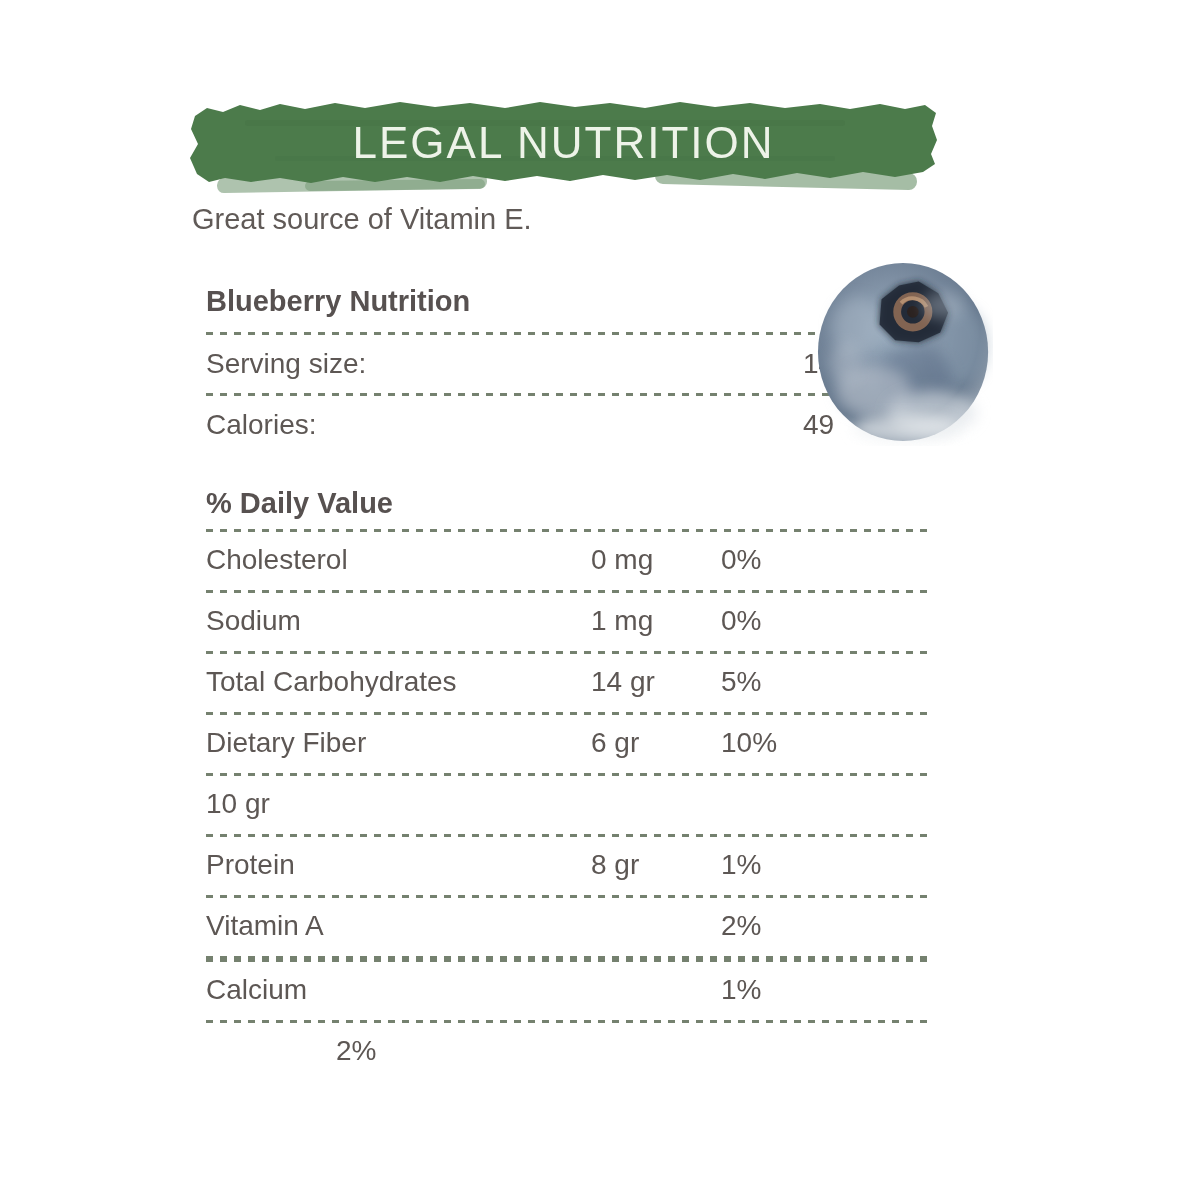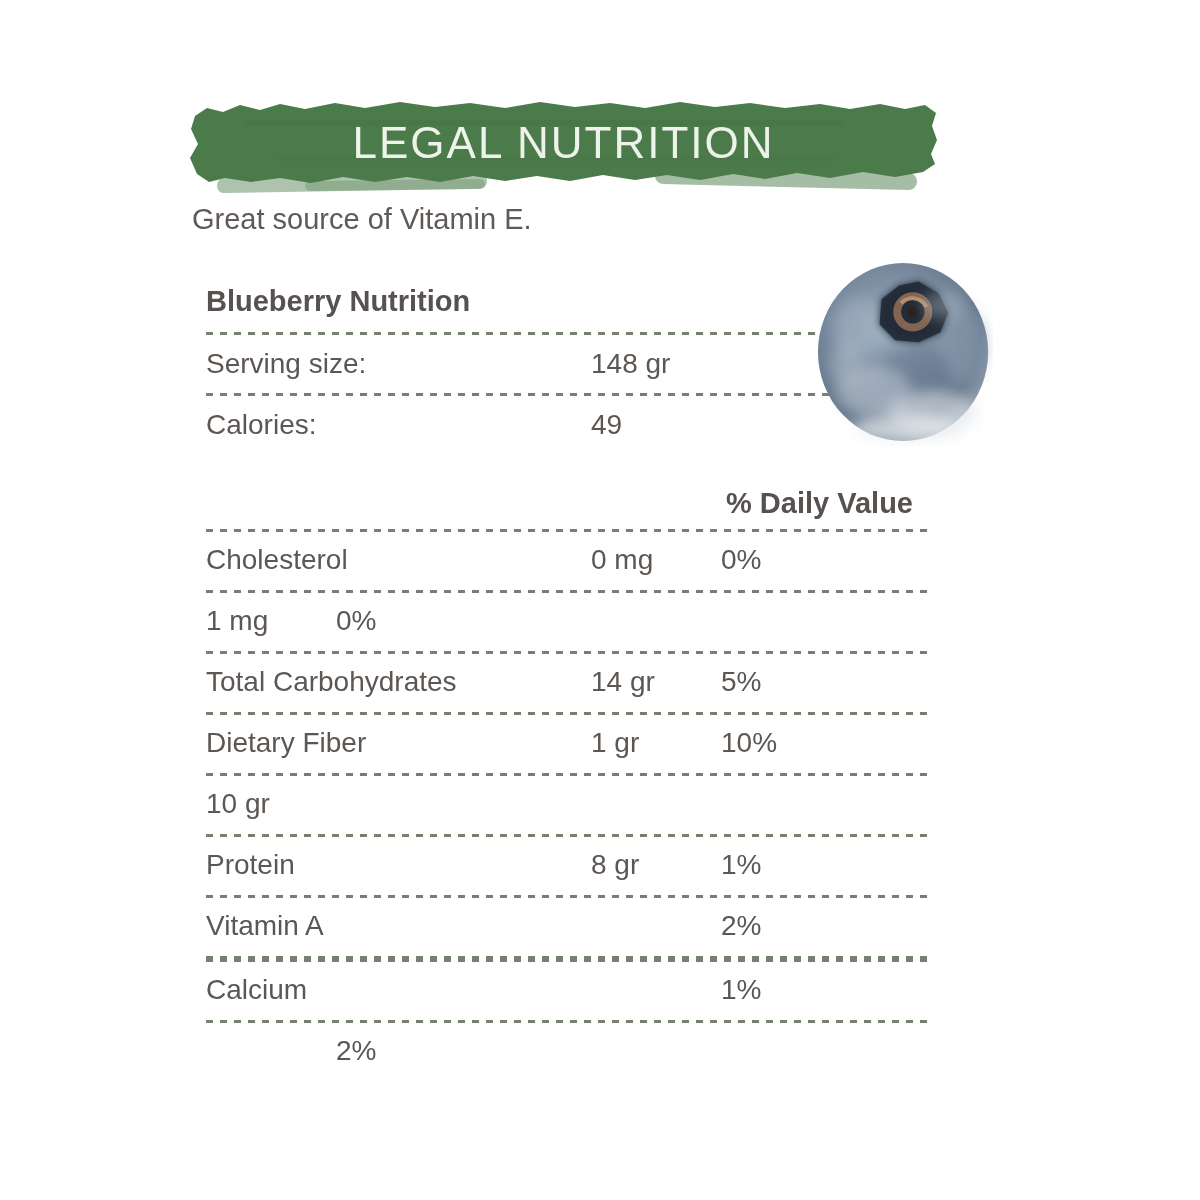--- a/index.html
+++ b/index.html
@@ -56,31 +56,31 @@
     font-size: 29px;
     color: #575150;
     line-height: 34px;
   }
   .sep {
     height: 3px;
     background: repeating-linear-gradient(to right, #75816f 0px, #75816f 7px, transparent 7px, transparent 14px);
   }
   .sep.s1 { margin-top: 14px; }
 
-  .row { display: flex; line-height: 34px; }
+  .row { display: flex; line-height: 34px; justify-content: space-between; }
   .srow { padding: 12px 0 12px 0; }
   .nrow { padding: 11px 0 13px 0; }
   .col-label { flex: 0 0 385px; }
   .col-amount { flex: 0 0 130px; }
   .col-dv { flex: 1; }
 
   .dv-header-row {
     margin-top: 32px;
     padding-bottom: 9px;
-    text-align: right;
+    text-align: left;
     padding-right: 20px;
     font-weight: bold;
     font-size: 29px;
     color: #575150;
     line-height: 34px;
   }
 
   
   .berry {
     position: absolute;
@@ -141,35 +141,36 @@
     <div class="sep"></div>
 
     <div class="row nrow">
       <div class="col-label">Cholesterol</div>
       <div class="col-amount">0 mg</div>
       <div class="col-dv">0%</div>
     </div>
     <div class="sep"></div>
 
     <div class="row nrow">
+      <div class="col-label">Sodium</div>
       <div class="col-amount">1 mg</div>
       <div class="col-dv">0%</div>
     </div>
     <div class="sep"></div>
 
     <div class="row nrow">
       <div class="col-label">Total Carbohydrates</div>
       <div class="col-amount">14 gr</div>
       <div class="col-dv">5%</div>
     </div>
     <div class="sep"></div>
 
     <div class="row nrow">
       <div class="col-label">Dietary Fiber</div>
-      <div class="col-amount">1 gr</div>
+      <div class="col-amount">6 gr</div>
       <div class="col-dv">10%</div>
     </div>
     <div class="sep"></div>
 
     <div class="row nrow">
       <div class="col-amount">10 gr</div>
       <div class="col-dv"></div>
     </div>
     <div class="sep"></div>
 

